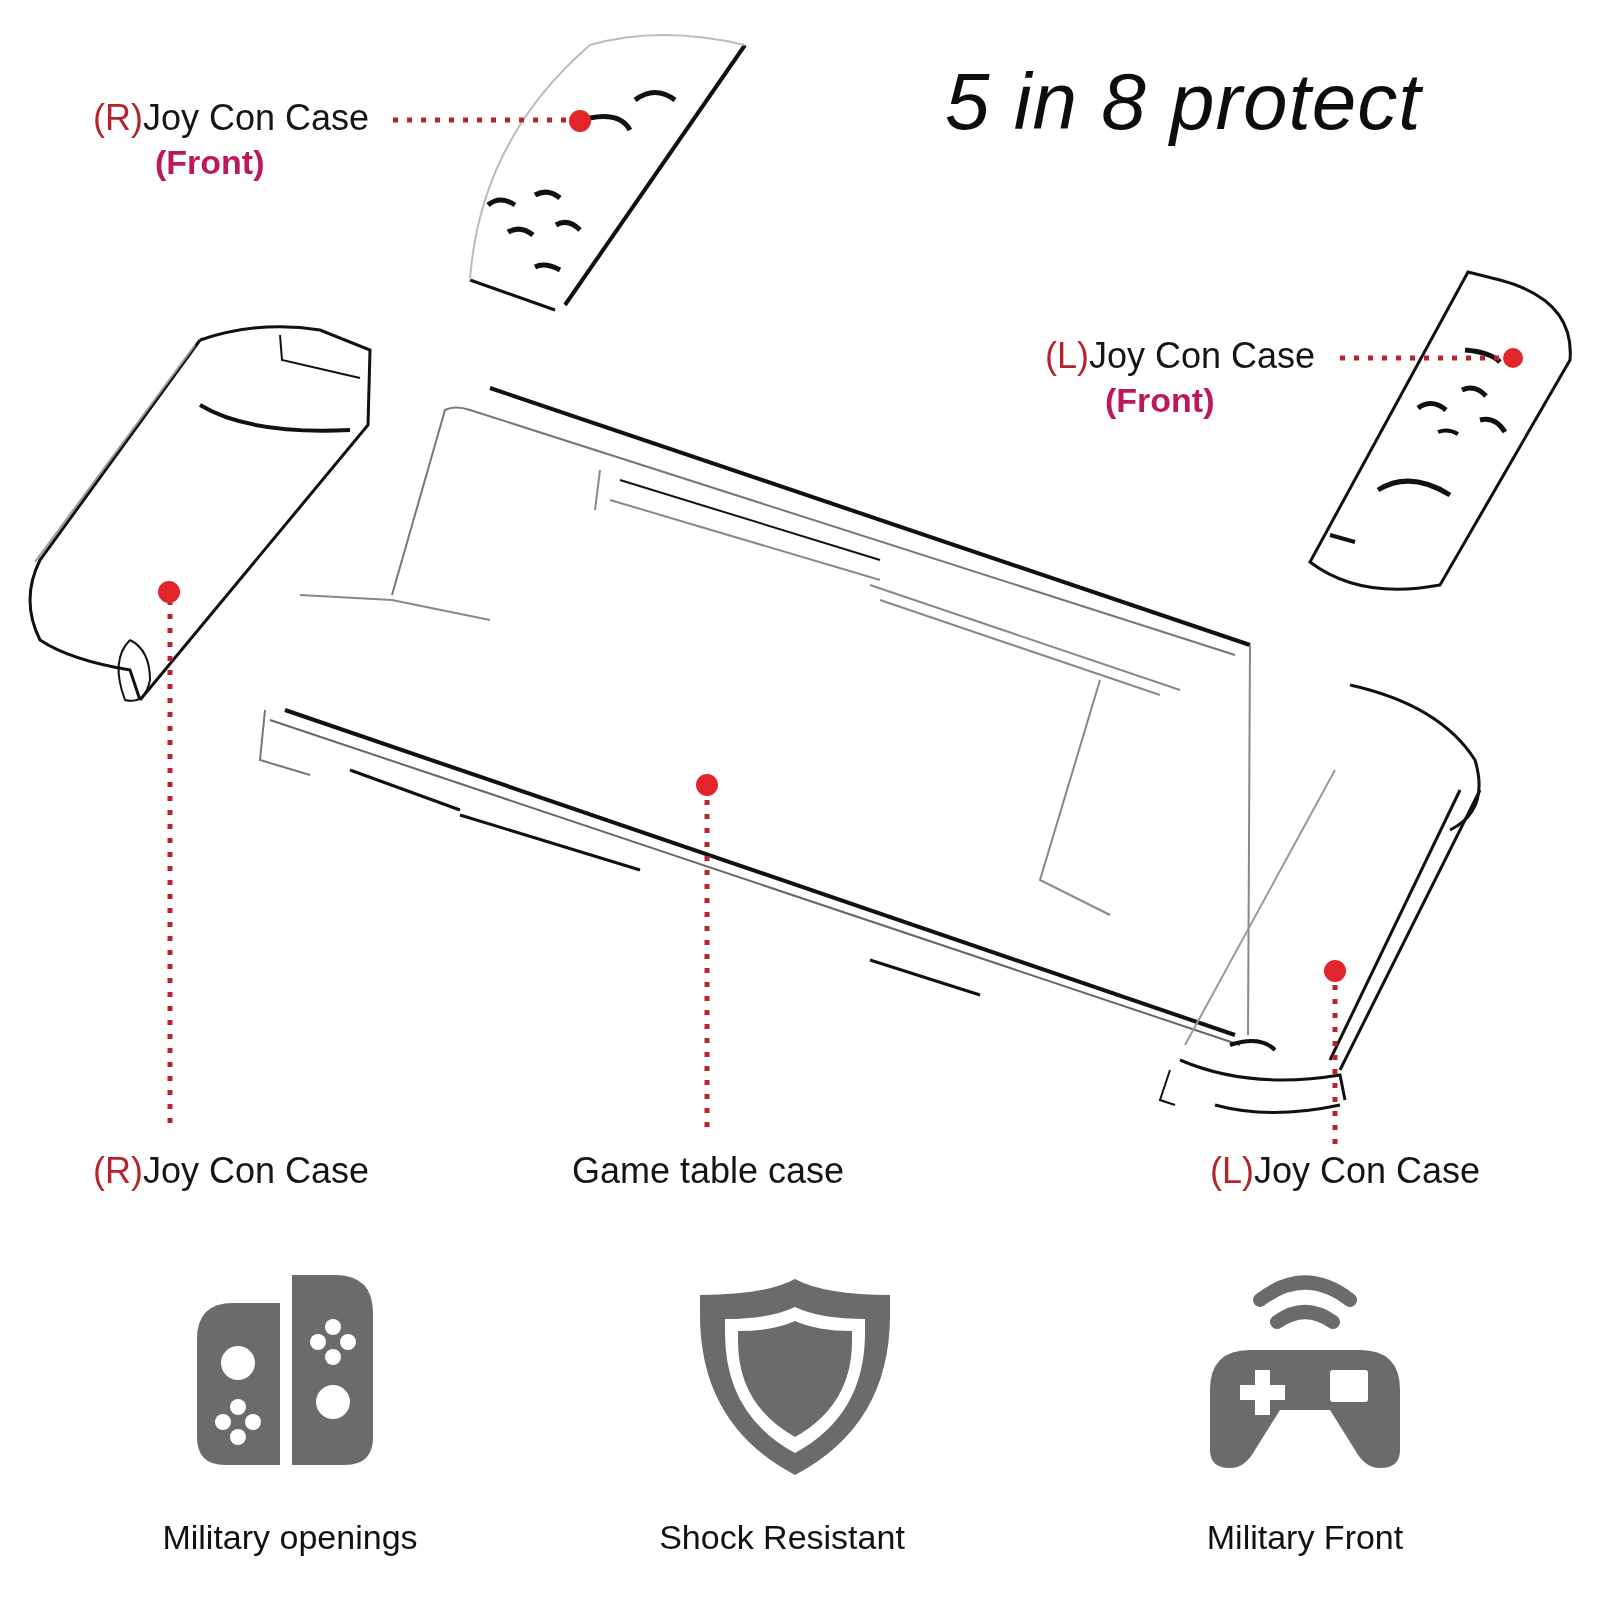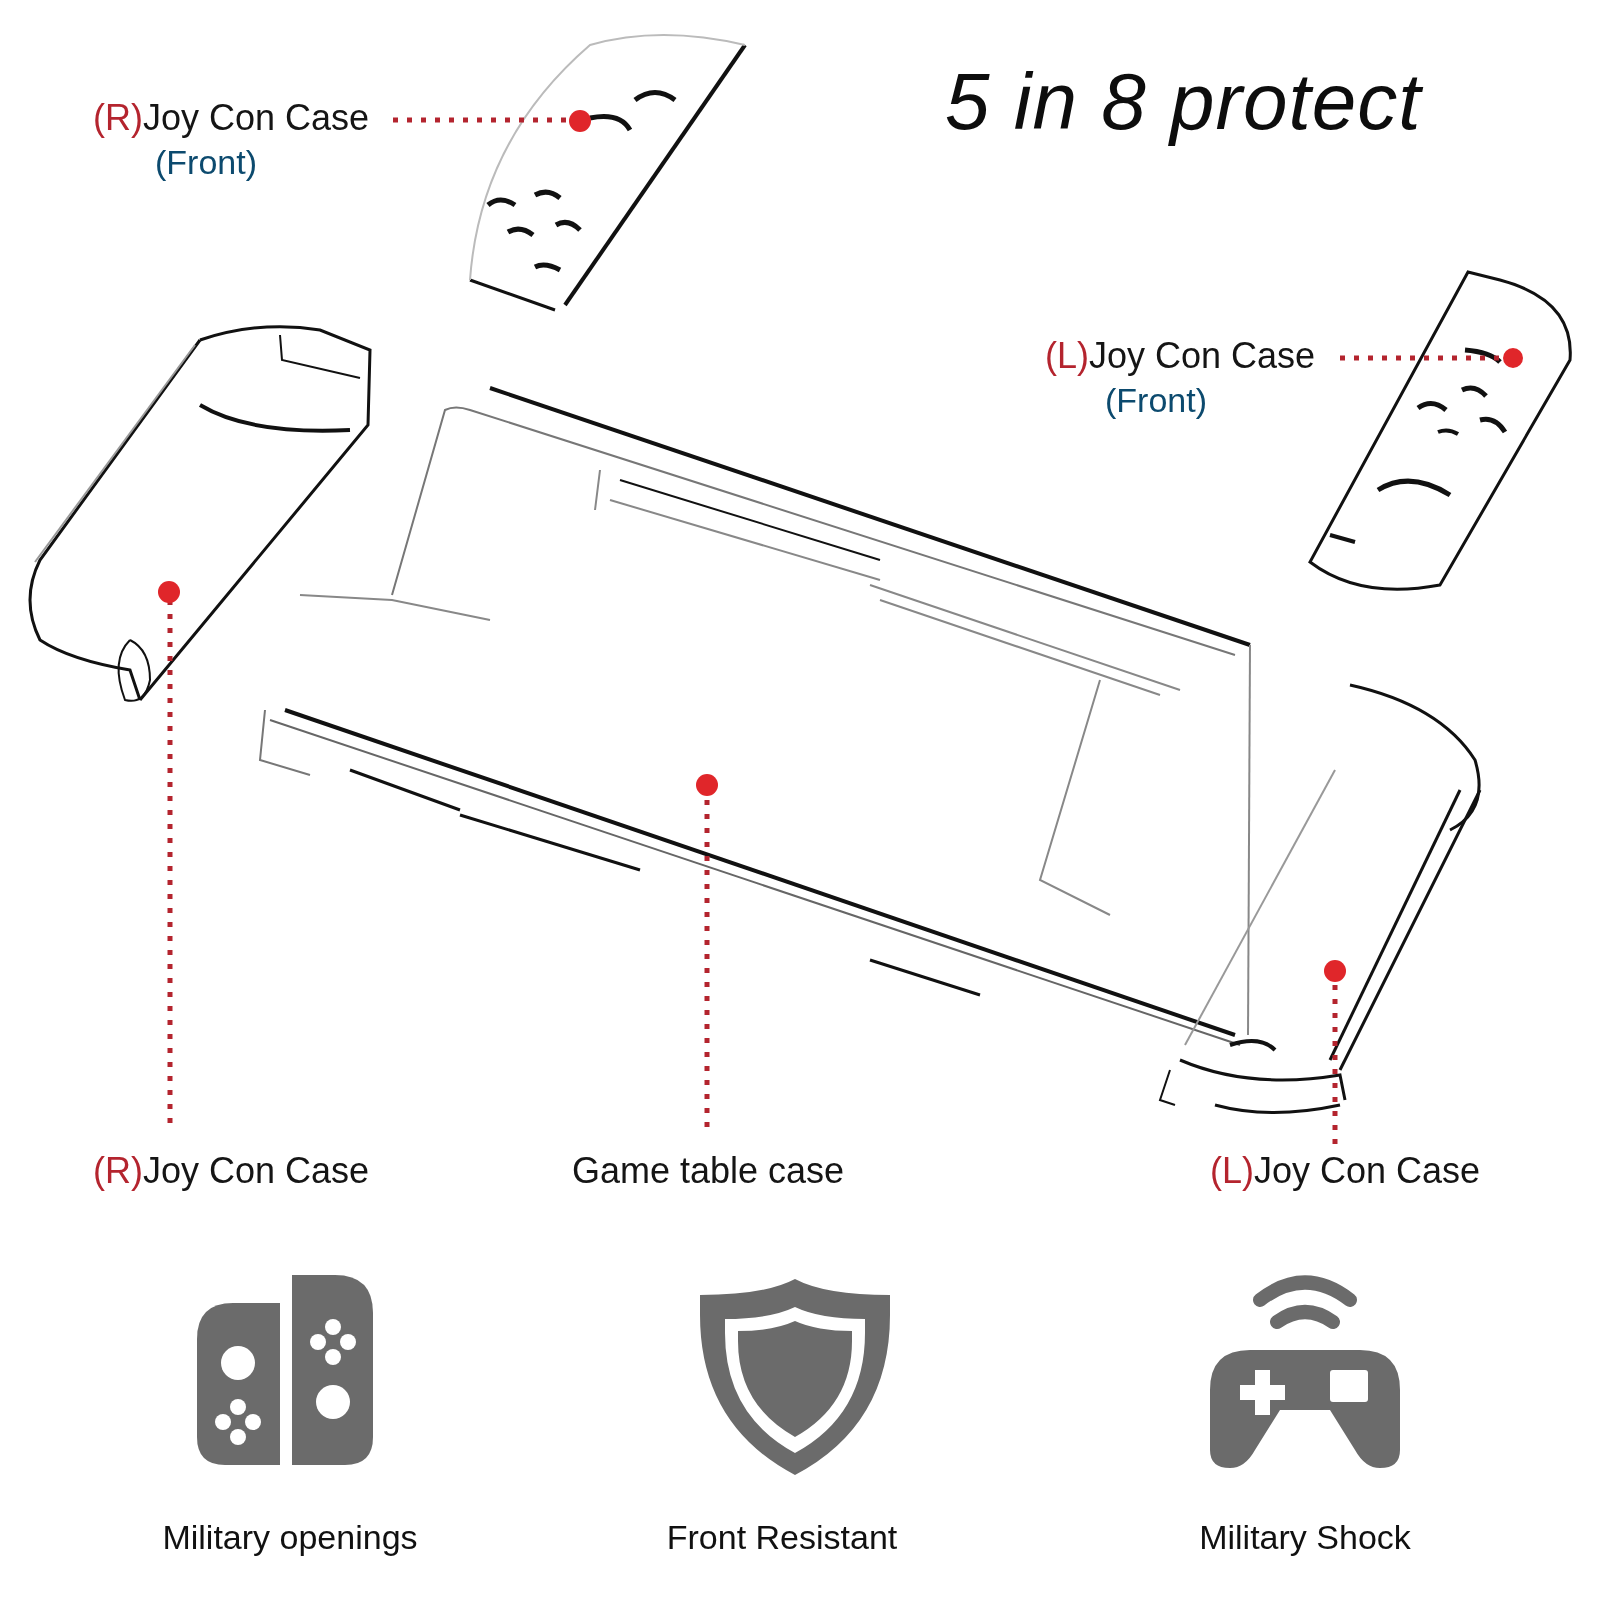--- a/index.html
+++ b/index.html
@@ -3,21 +3,21 @@
   <meta charset="utf-8">
   <style>
     html, body { margin: 0; padding: 0; background: #ffffff; }
     body { width: 1600px; height: 1600px; position: relative; overflow: hidden;
            font-family: "Liberation Sans", sans-serif; color: #111; }
     .abs { position: absolute; }
     .title { left: 945px; top: 62px; font-size: 80px; font-style: italic; letter-spacing: 1px;
              color: #0d0d0d; white-space: nowrap; line-height: 1; }
     .callout { font-size: 36px; white-space: nowrap; line-height: 1; color: #151515; }
     .callout .tag { color: #b4242e; }
-    .sub { font-size: 34px; color: #0c4a6e; white-space: nowrap; line-height: 1; }
+    .sub { font-size: 34px; color: #be185d; white-space: nowrap; line-height: 1; font-weight: bold; }
     .feature-label { font-size: 34px; white-space: nowrap; line-height: 1; color: #111;
                      text-align: center; width: 360px; }
     svg.art { position: absolute; left: 0; top: 0; }
     .icon { position: absolute; }
   </style>
 </head>
 <body>
 
 <svg class="art" width="1600" height="1600" viewBox="0 0 1600 1600">
 
@@ -151,14 +151,14 @@
   <svg width="200" height="200" viewBox="0 0 200 200">
     <path d="M 55 30 Q 100 -5 145 30" stroke="#6b6b6b" stroke-width="14" fill="none" stroke-linecap="round"></path>
     <path d="M 72 52 Q 100 32 128 52" stroke="#6b6b6b" stroke-width="14" fill="none" stroke-linecap="round"></path>
     <path d="M 45 80 L 155 80 Q 195 80 195 120 L 195 180 Q 195 198 175 198 Q 160 198 150 180 L 125 140 L 75 140 L 50 180 Q 40 198 25 198 Q 5 198 5 180 L 5 120 Q 5 80 45 80 Z" fill="#6b6b6b"></path>
     <path d="M 35 115 L 50 115 L 50 100 L 65 100 L 65 115 L 80 115 L 80 130 L 65 130 L 65 145 L 50 145 L 50 130 L 35 130 Z" fill="#fff"></path>
     <rect x="125" y="100" width="38" height="32" rx="3" fill="#fff"></rect>
   </svg>
 </div>
 
 <div class="abs feature-label" style="left:110px; top:1520px;">Military openings</div>
-<div class="abs feature-label" style="left:602px; top:1520px;">Front Resistant</div>
-<div class="abs feature-label" style="left:1125px; top:1520px;">Military Shock</div>
+<div class="abs feature-label" style="left:602px; top:1520px;">Shock Resistant</div>
+<div class="abs feature-label" style="left:1125px; top:1520px;">Military Front</div>
 
 </body></html>

